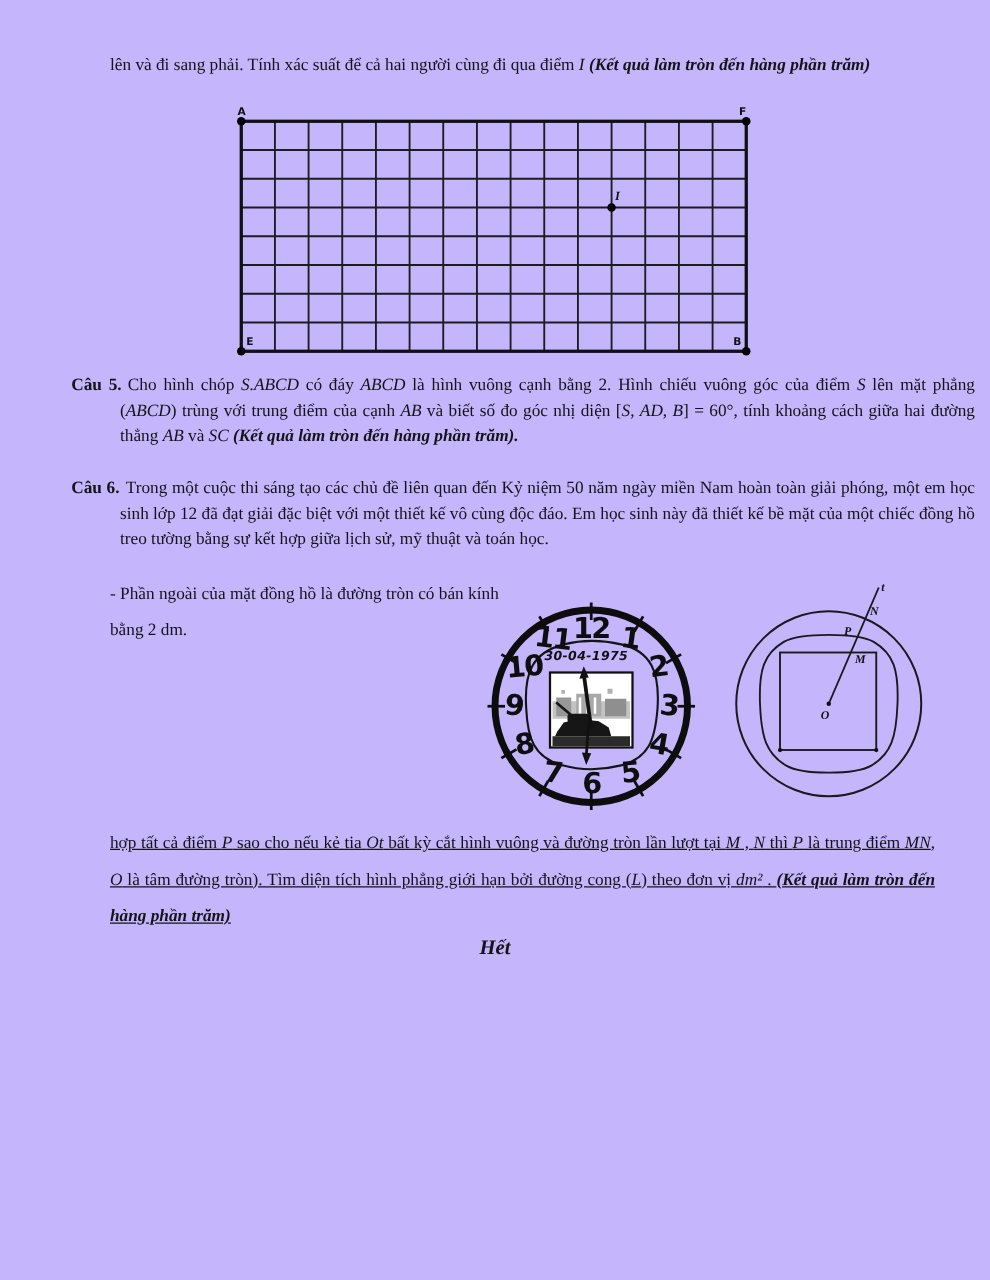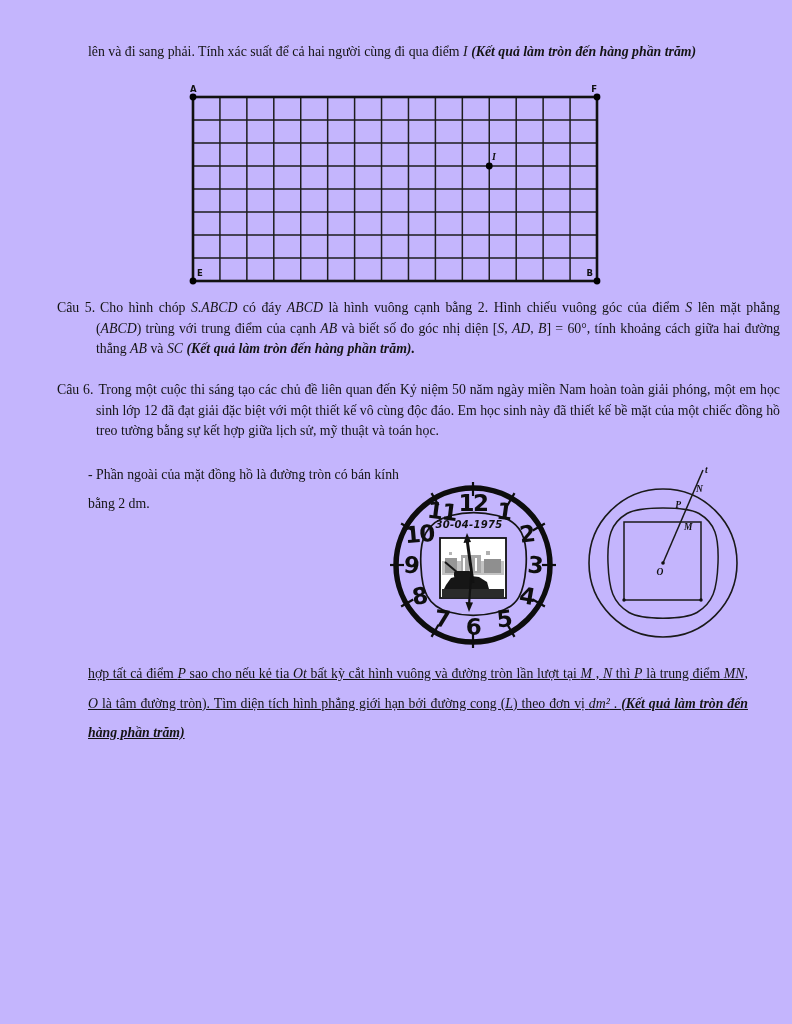--- a/index.html
+++ b/index.html
@@ -3,21 +3,21 @@
 <meta charset="utf-8">
 <style>
   html,body{margin:0;padding:0;background:#e8e8e8;}
   .page{position:relative;width:792px;height:1024px;margin:0 auto;background:#c4b5fd;
         font-family:"Liberation Serif",serif;color:#141414;overflow:hidden;}
   .abs{position:absolute;}
   .body-text{margin:0;font-size:13.8px;line-height:20px;text-align:justify;}
   .intro{left:88px;top:42px;width:652px;}
   .question{position:absolute;left:57px;width:684px;margin:0;font-size:13.8px;line-height:20.5px;
             text-align:justify;padding-left:39px;text-indent:-39px;}
-  .qlabel{font-weight:normal;margin-right:5px;}
+  .qlabel{font-weight:bold;margin-right:5px;}
   .leftcol{position:absolute;left:88px;top:461px;width:311px;}
   .leftcol p{margin:0;font-size:13.8px;line-height:28.5px;text-align:justify;}
   .leftcol p.nowrap{white-space:nowrap;}
   .continuation{left:88px;top:659px;width:660px;line-height:29.5px;text-decoration:underline;}
   .footer{position:absolute;left:0;top:748px;width:792px;margin:0;text-align:center;
           font-size:16.5px;font-weight:bold;font-style:italic;}
   
   .sg-n{font-style:normal;font-weight:normal;}
   .sg-i{font-style:italic;}
   .sg-bi{font-weight:bold;font-style:italic;}
@@ -157,14 +157,15 @@
     <circle cx="117" cy="138" r="1.7" fill="#111"></circle>
     <text class="dlabel" x="121" y="11">t</text>
     <text class="dlabel" x="112" y="30">N</text>
     <text class="dlabel" x="97" y="46" text-anchor="end">P</text>
     <text class="dlabel" x="100" y="68">M</text>
     <text class="dlabel" x="76" y="113" text-anchor="middle">O</text>
   </svg>
 
   <p class="body-text abs continuation"><span class="sg-n">hợp tất cả điểm </span><span class="sg-i">P</span><span class="sg-n"> sao cho nếu kẻ tia </span><span class="sg-i">Ot</span><span class="sg-n"> bất kỳ cắt hình vuông và đường tròn lần lượt tại </span><span class="sg-i">M</span><span class="sg-n"> , </span><span class="sg-i">N</span><span class="sg-n"> thì </span><span class="sg-i">P</span><span class="sg-n"> là trung điểm </span><span class="sg-i">MN</span><span class="sg-n">, </span><span class="sg-i">O</span><span class="sg-n"> là tâm đường tròn). Tìm diện tích hình phẳng giới hạn bởi đường cong (</span><span class="sg-i">L</span><span class="sg-n">) theo đơn vị </span><span class="sg-i">dm²</span><span class="sg-n"> . </span><span class="sg-bi">(Kết quả làm tròn đến hàng phần trăm)</span></p>
 
+  <p class="footer">Hết</p>
 
 </div>
 
 </body></html>

